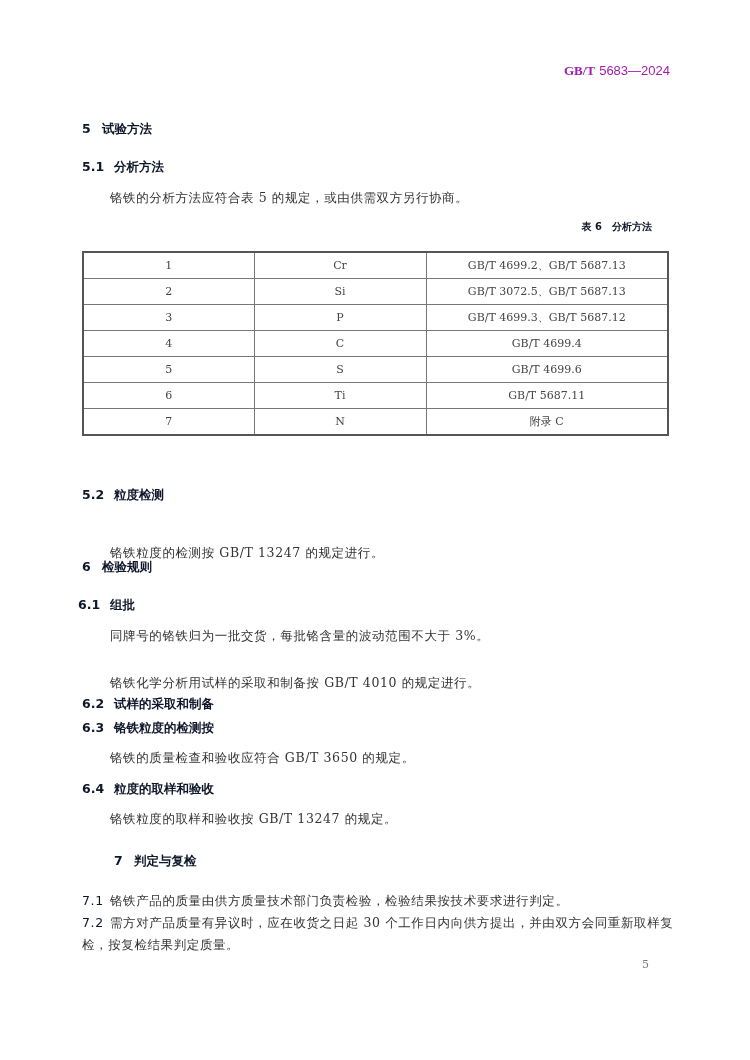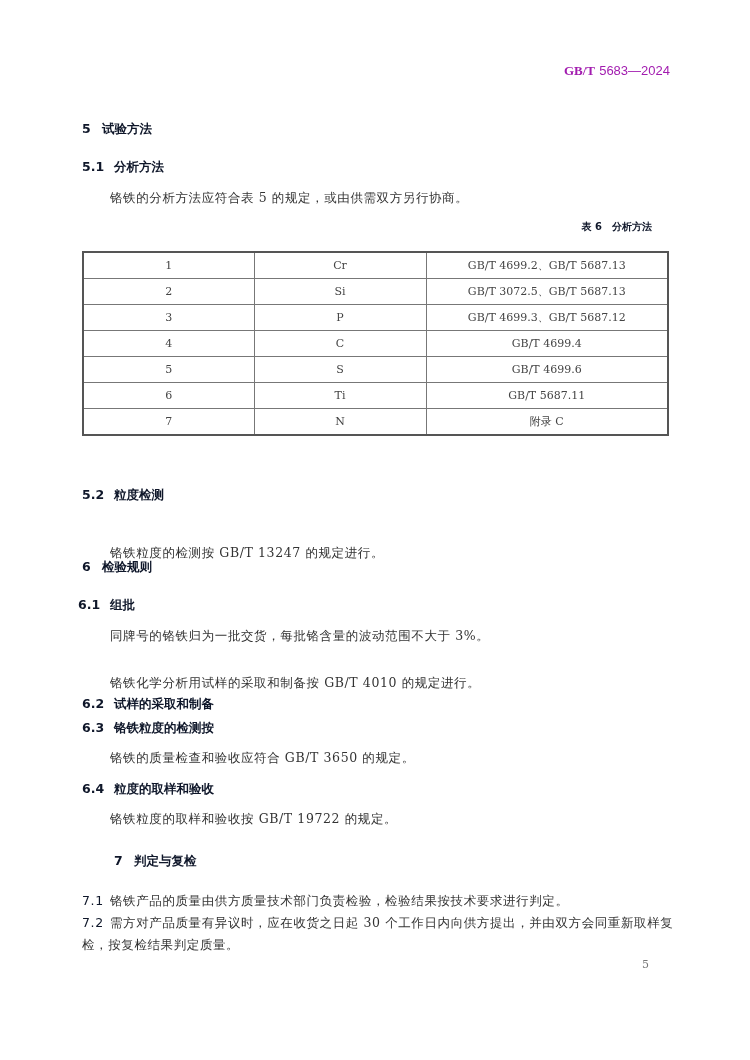--- a/index.html
+++ b/index.html
@@ -84,21 +84,21 @@
 <div class="abs h1" style="left:78px;top:597px;"><span class="num" style="width:32px">6.1</span><span>组批</span></div>
 <div class="abs para" style="left:110px;top:628px;">同牌号的铬铁归为一批交货，每批铬含量的波动范围不大于 3%。</div>
 
 <div class="abs h1" style="left:82px;top:659px;margin-top:37px;"><span class="num" style="width:32px">6.2</span><span>试样的采取和制备</span></div>
 <div class="abs para" style="left:110px;top:675px;">铬铁化学分析用试样的采取和制备按 GB/T 4010 的规定进行。</div>
 
 <div class="abs h1" style="left:82px;top:720px;"><span class="num" style="width:32px">6.3</span><span>铬铁粒度的检测按</span></div>
 <div class="abs para" style="left:110px;top:750px;">铬铁的质量检查和验收应符合 GB/T 3650 的规定。</div>
 
 <div class="abs h1" style="left:82px;top:781px;"><span class="num" style="width:32px">6.4</span><span>粒度的取样和验收</span></div>
-<div class="abs para" style="left:110px;top:811px;">铬铁粒度的取样和验收按 GB/T 19722 的规定。</div>
+<div class="abs para" style="left:110px;top:811px;">铬铁粒度的取样和验收按 GB/T 13247 的规定。</div>
 
 <div class="abs h1" style="left:82px;top:853px;margin-left:32px;"><span class="num" style="width:20px">7</span><span>判定与复检</span></div>
 
 <div class="abs para" style="left:82px;top:893px;"><span class="h1" style="display:inline-block;width:28px;font-weight:normal">7.1</span><span>铬铁产品的质量由供方质量技术部门负责检验，检验结果按技术要求进行判定。</span></div>
 
 <div class="abs para" style="left:82px;top:915px;"><span class="h1" style="display:inline-block;width:28px;font-weight:normal">7.2</span><span>需方对产品质量有异议时，应在收货之日起 30 个工作日内向供方提出，并由双方会同重新取样复</span></div>
 <div class="abs para" style="left:82px;top:937px;">检，按复检结果判定质量。</div>
 
 <div class="abs pg">5</div>
 

